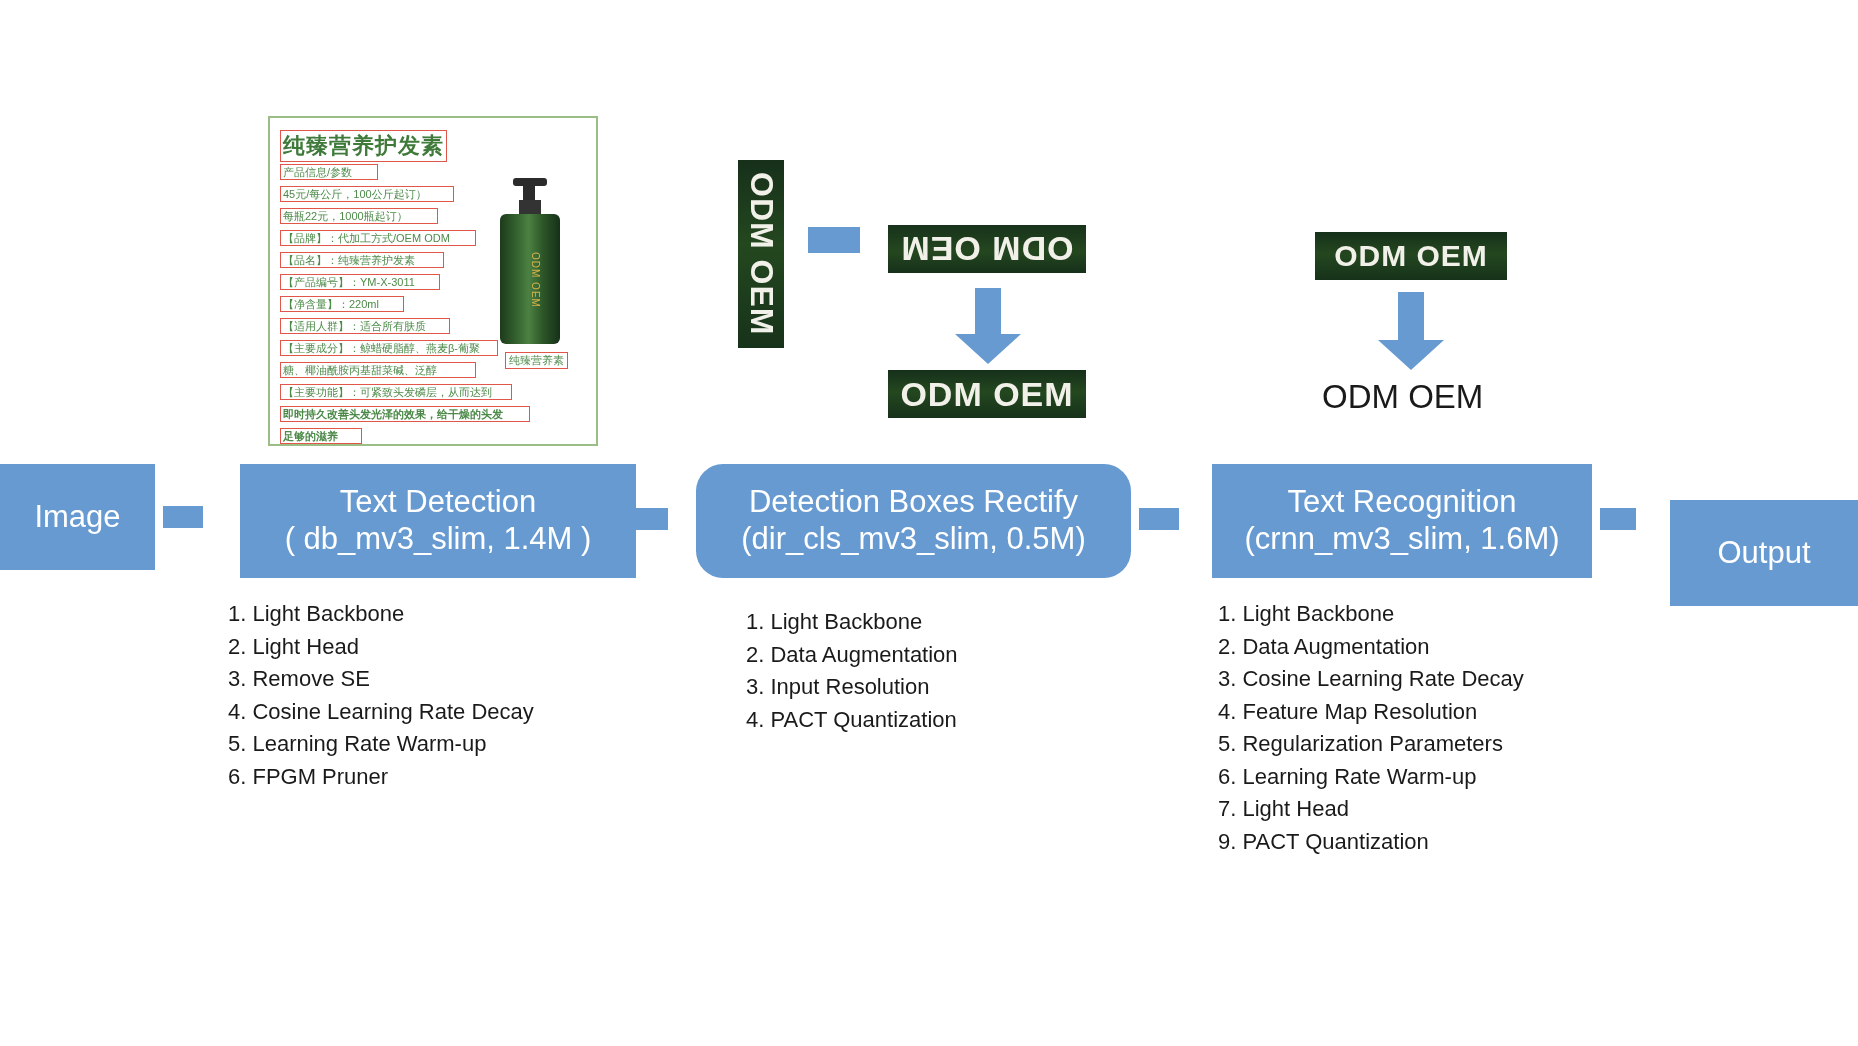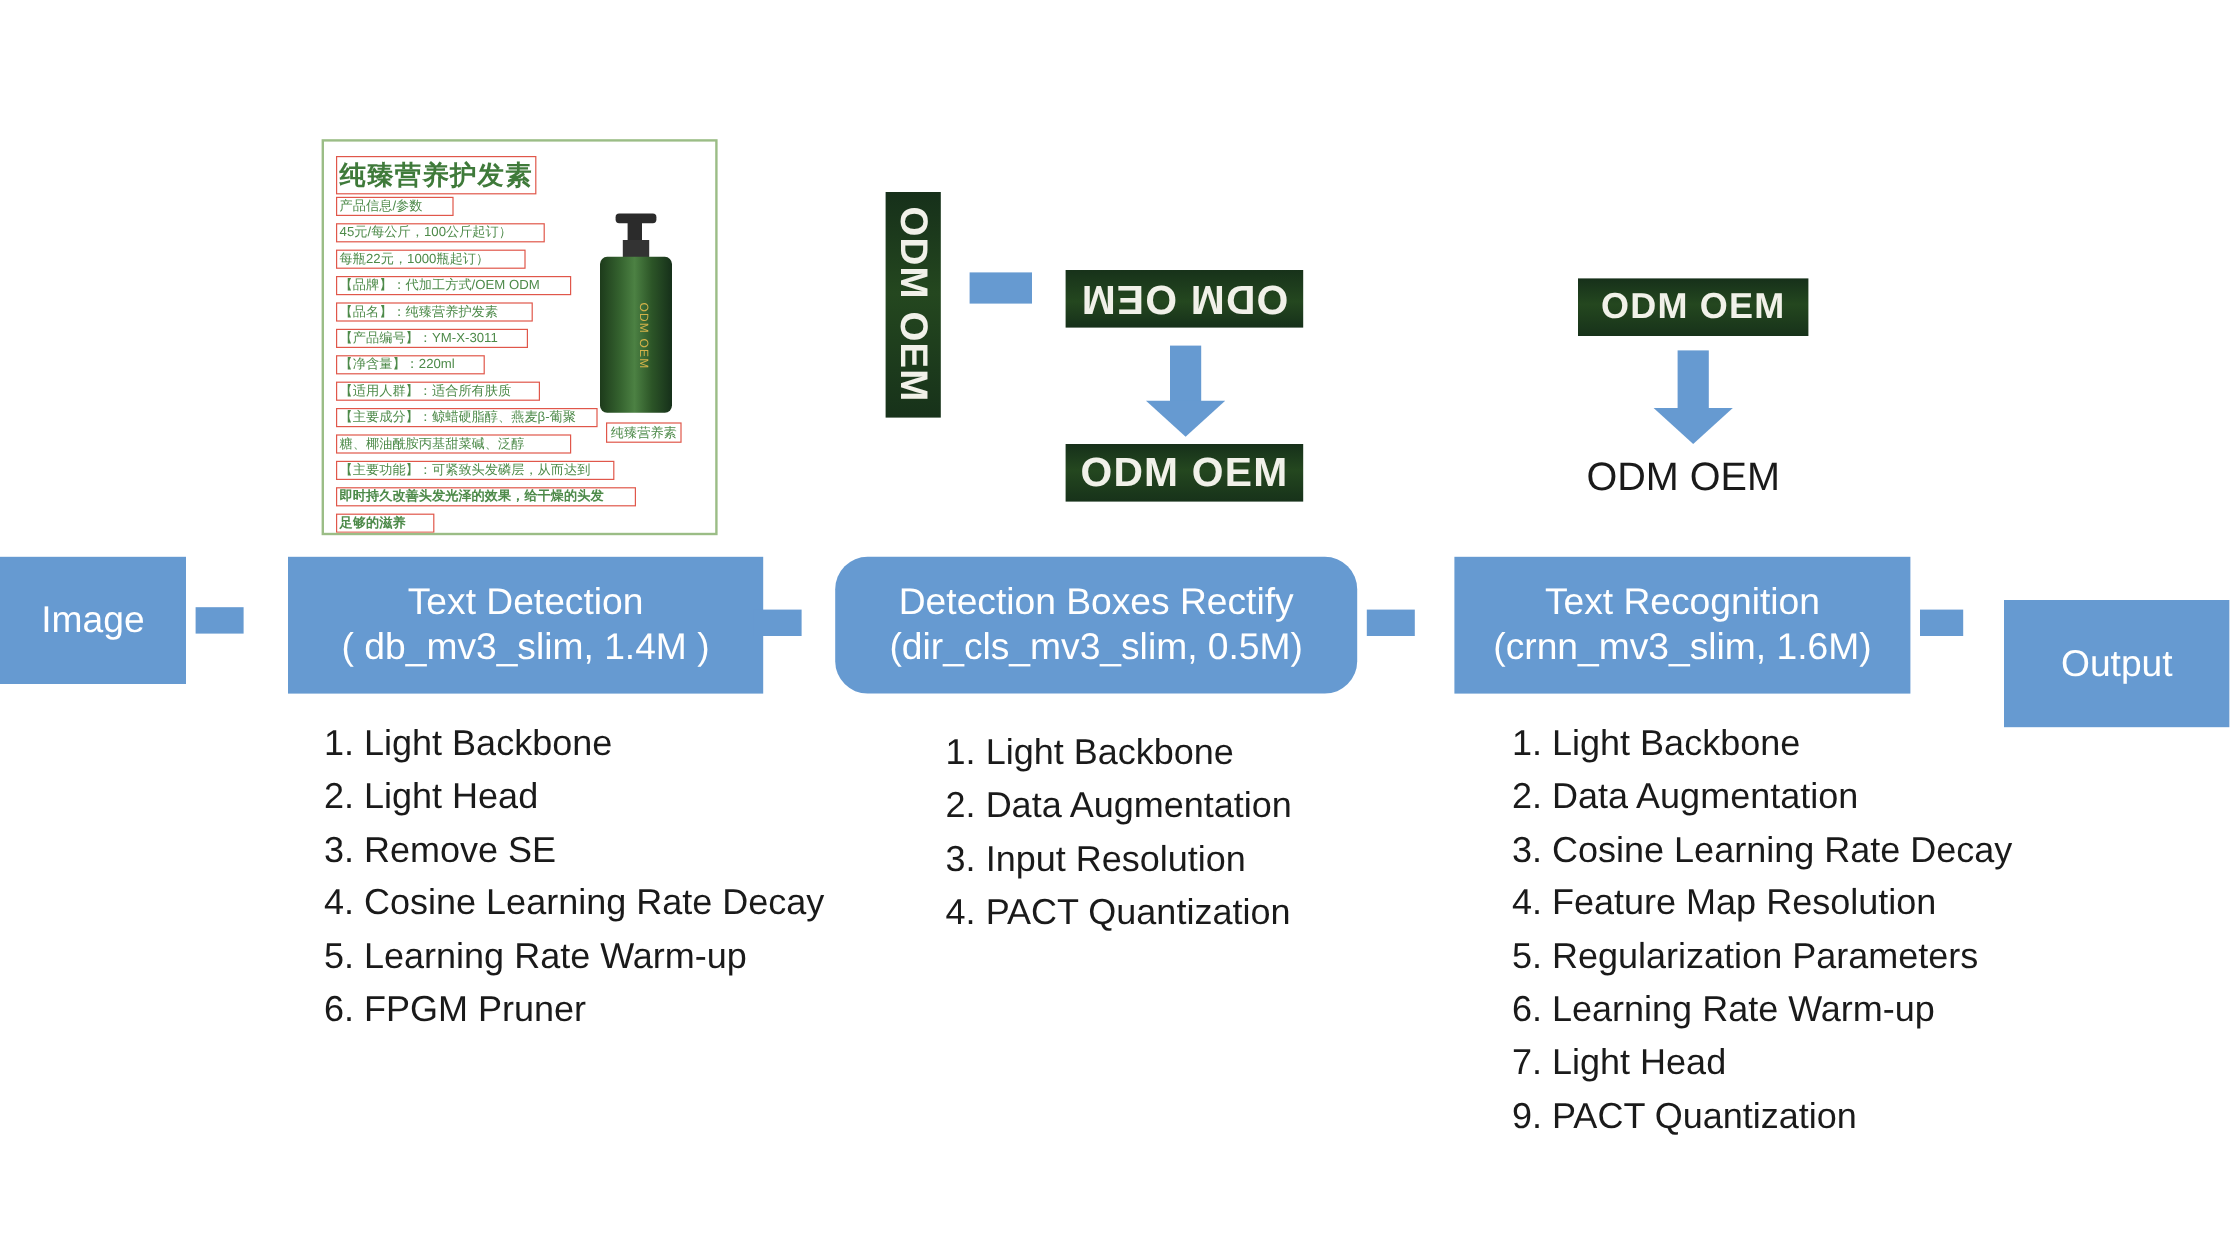--- a/index.html
+++ b/index.html
@@ -68,24 +68,23 @@
     transform: translateX(-50%);
     width: 0; height: 0;
     border-style: solid;
     border-color: transparent;
     border-top-color: #669ad1;
   }
 
   
   .bullet-list {
     position: absolute;
-    font-size: 30px;
+    font-size: 22px;
     color: #1a1a1a;
     line-height: 1.48;
-    margin-left: 42px;
   }
   .bullet-list .item {
     display: flex;
     white-space: nowrap;
   }
 
   
   .det-panel {
     position: absolute;
     left: 268px;

